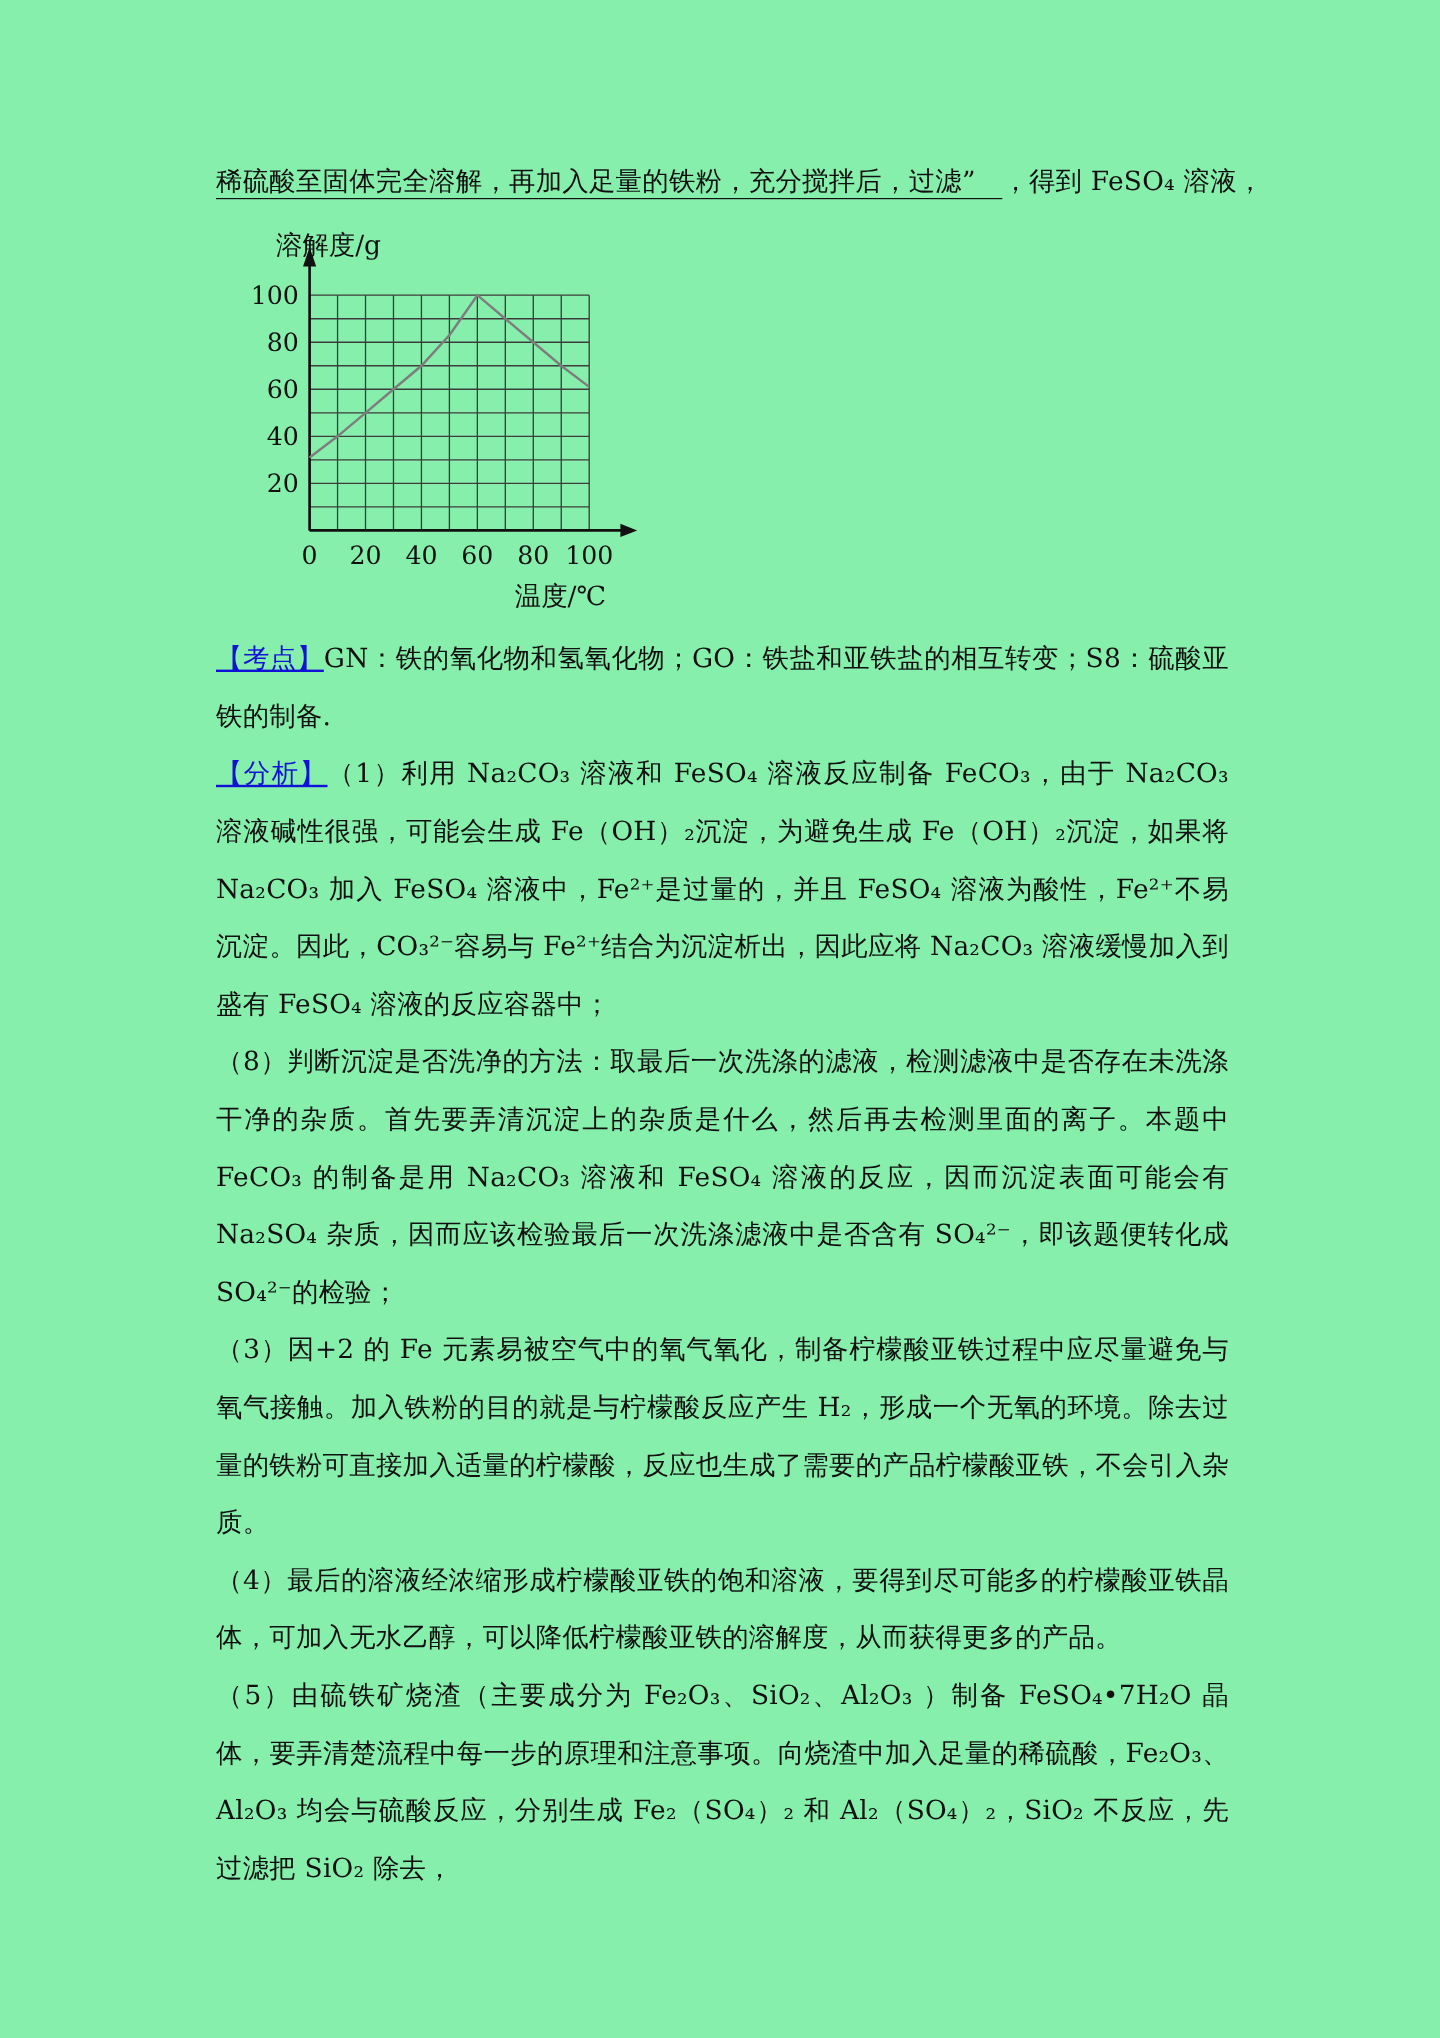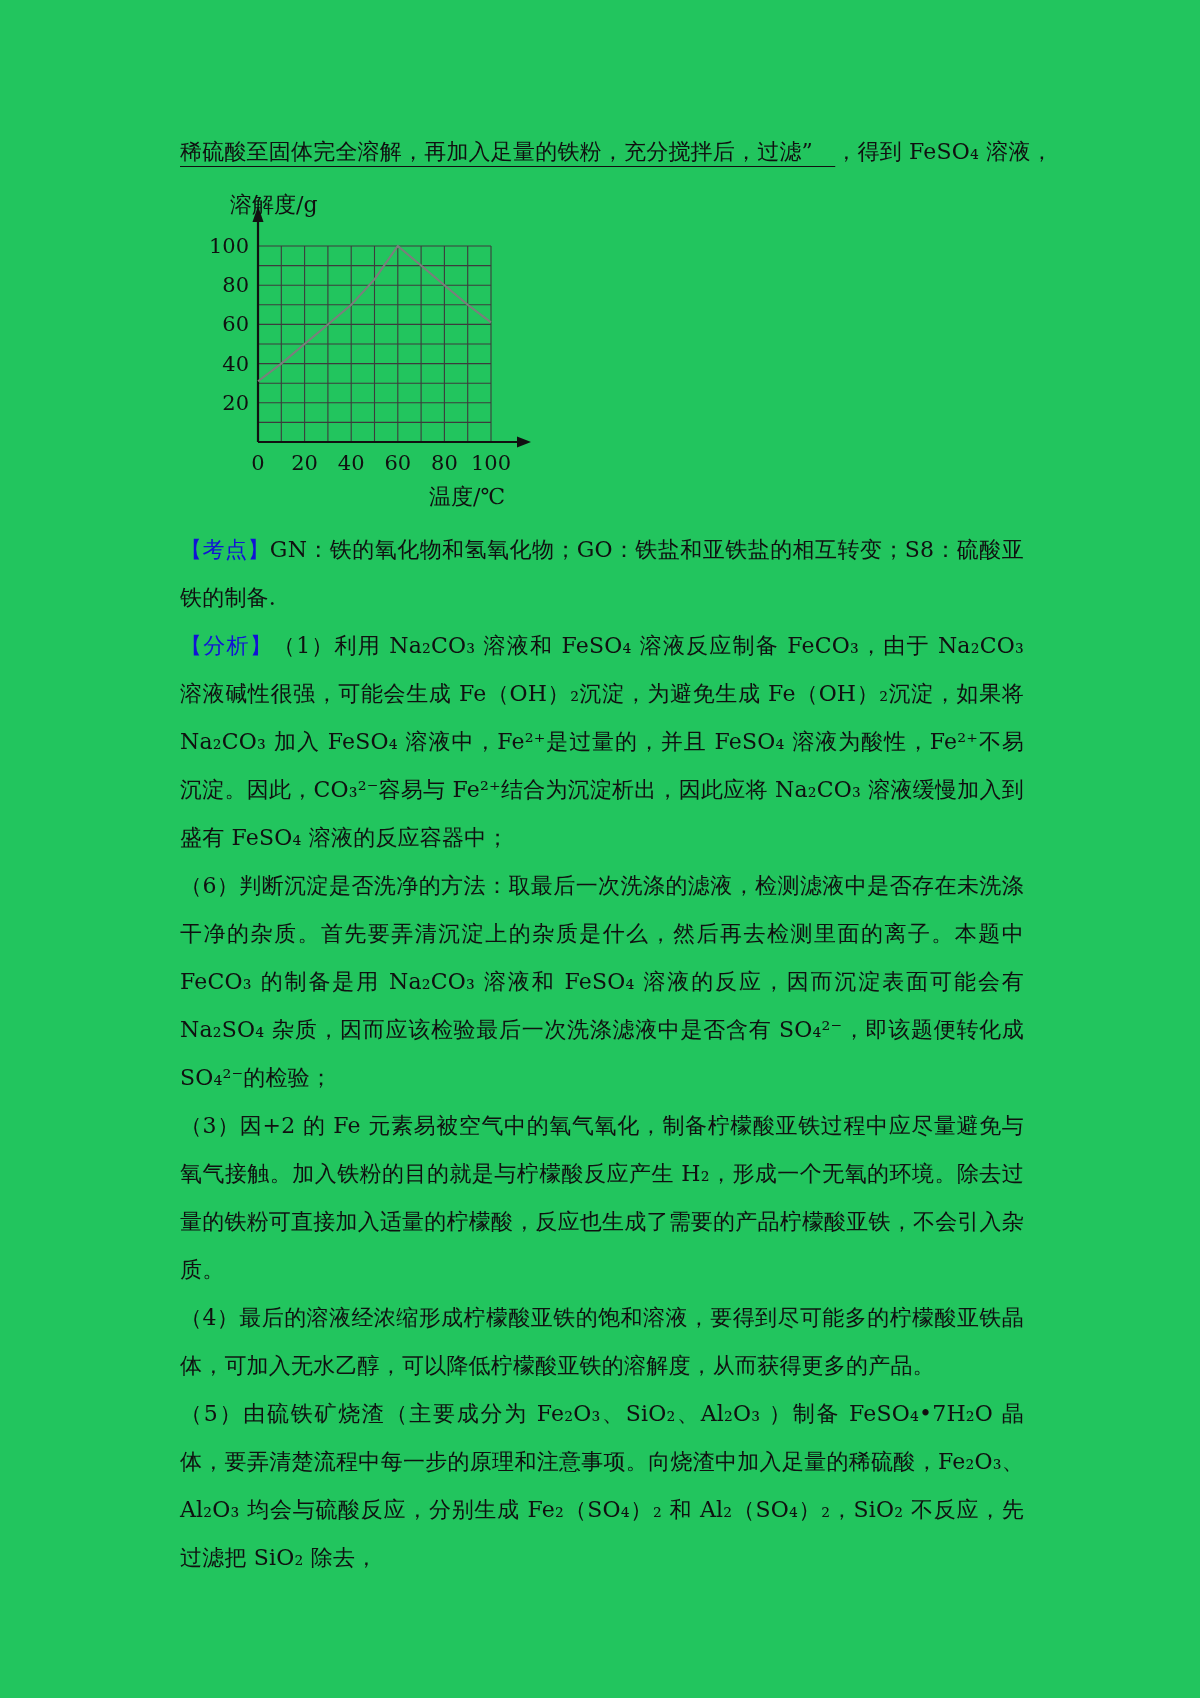--- a/index.html
+++ b/index.html
@@ -1,20 +1,20 @@
 <!DOCTYPE html>
 <html style="--label-blue: #1212d6;"><head>
 <meta charset="utf-8">
 <style>
   html,body{margin:0;padding:0;background:#fff;}
   .page{
     position:relative;
     width:1200px;
     height:1698px;
-    background:#22c55e;
+    background:#86efac;
     font-family:"DejaVu Serif","Liberation Serif",serif;
     color:#101010;
     overflow:hidden;
   }
   .content{
     position:absolute;
     left:180px;
     top:128px;
     width:844px;
   }
@@ -35,20 +35,21 @@
   .section{
     margin:0;
     font-size:22px;
     line-height:48px;
     text-align:justify;
     letter-spacing:0.2px;
   }
   .section.first{margin-top:10px;}
   .sec-label{
     color:var(--label-blue,#1212d6);
+    text-decoration:underline;
   }
   svg text{
     font-family:"DejaVu Serif","Liberation Serif",serif;
   }
 </style>
 </head>
 <body>
 
 <div class="page">
   <div class="content">
@@ -99,19 +100,19 @@
           <text x="40" y="22" text-anchor="start" font-size="22" fill="#101010">溶解度/g</text>
           <text x="315" y="314" text-anchor="end" font-size="22" fill="#101010">温度/℃</text>
           <polyline points="68.0,191.2 91.3,173.6 114.6,154.0 137.9,134.4 161.2,114.8 184.5,89.3 207.8,56.0 231.1,75.6 254.4,95.2 277.7,114.8 301.0,132.4" fill="none" stroke="#7d7d7d" stroke-width="2"></polyline>
         </svg>
     </div>
 
     <p class="section first"><span class="sec-label">【考点】</span><span>GN：铁的氧化物和氢氧化物；GO：铁盐和亚铁盐的相互转变；S8：硫酸亚铁的制备.</span></p>
 
 
     <p class="section"><span class="sec-label">【分析】</span><span>（1）利用 Na₂CO₃ 溶液和 FeSO₄ 溶液反应制备 FeCO₃，由于 Na₂CO₃ 溶液碱性很强，可能会生成 Fe（OH）₂沉淀，为避免生成 Fe（OH）₂沉淀，如果将 Na₂CO₃ 加入 FeSO₄ 溶液中，Fe²⁺是过量的，并且 FeSO₄ 溶液为酸性，Fe²⁺不易沉淀。因此，CO₃²⁻容易与 Fe²⁺结合为沉淀析出，因此应将 Na₂CO₃ 溶液缓慢加入到盛有 FeSO₄ 溶液的反应容器中；</span></p>
-    <p class="section"><span>（6）判断沉淀是否洗净的方法：取最后一次洗涤的滤液，检测滤液中是否存在未洗涤干净的杂质。首先要弄清沉淀上的杂质是什么，然后再去检测里面的离子。本题中 FeCO₃ 的制备是用 Na₂CO₃ 溶液和 FeSO₄ 溶液的反应，因而沉淀表面可能会有 Na₂SO₄ 杂质，因而应该检验最后一次洗涤滤液中是否含有 SO₄²⁻，即该题便转化成 SO₄²⁻的检验；</span></p>
+    <p class="section"><span>（8）判断沉淀是否洗净的方法：取最后一次洗涤的滤液，检测滤液中是否存在未洗涤干净的杂质。首先要弄清沉淀上的杂质是什么，然后再去检测里面的离子。本题中 FeCO₃ 的制备是用 Na₂CO₃ 溶液和 FeSO₄ 溶液的反应，因而沉淀表面可能会有 Na₂SO₄ 杂质，因而应该检验最后一次洗涤滤液中是否含有 SO₄²⁻，即该题便转化成 SO₄²⁻的检验；</span></p>
     <p class="section"><span>（3）因+2 的 Fe 元素易被空气中的氧气氧化，制备柠檬酸亚铁过程中应尽量避免与氧气接触。加入铁粉的目的就是与柠檬酸反应产生 H₂，形成一个无氧的环境。除去过量的铁粉可直接加入适量的柠檬酸，反应也生成了需要的产品柠檬酸亚铁，不会引入杂质。</span></p>
     <p class="section"><span>（4）最后的溶液经浓缩形成柠檬酸亚铁的饱和溶液，要得到尽可能多的柠檬酸亚铁晶体，可加入无水乙醇，可以降低柠檬酸亚铁的溶解度，从而获得更多的产品。</span></p>
     <p class="section"><span>（5）由硫铁矿烧渣（主要成分为 Fe₂O₃、SiO₂、Al₂O₃ ）制备 FeSO₄•7H₂O 晶体，要弄清楚流程中每一步的原理和注意事项。向烧渣中加入足量的稀硫酸，Fe₂O₃、Al₂O₃ 均会与硫酸反应，分别生成 Fe₂（SO₄）₂ 和 Al₂（SO₄）₂，SiO₂ 不反应，先过滤把 SiO₂ 除去，</span></p>
 
   </div>
 </div>
 
 </body></html>

